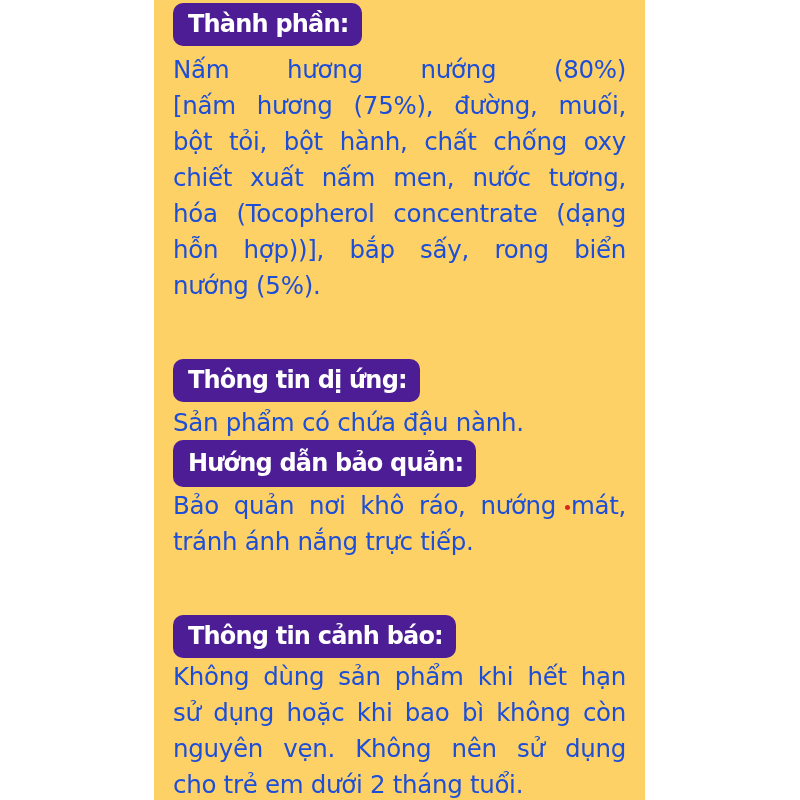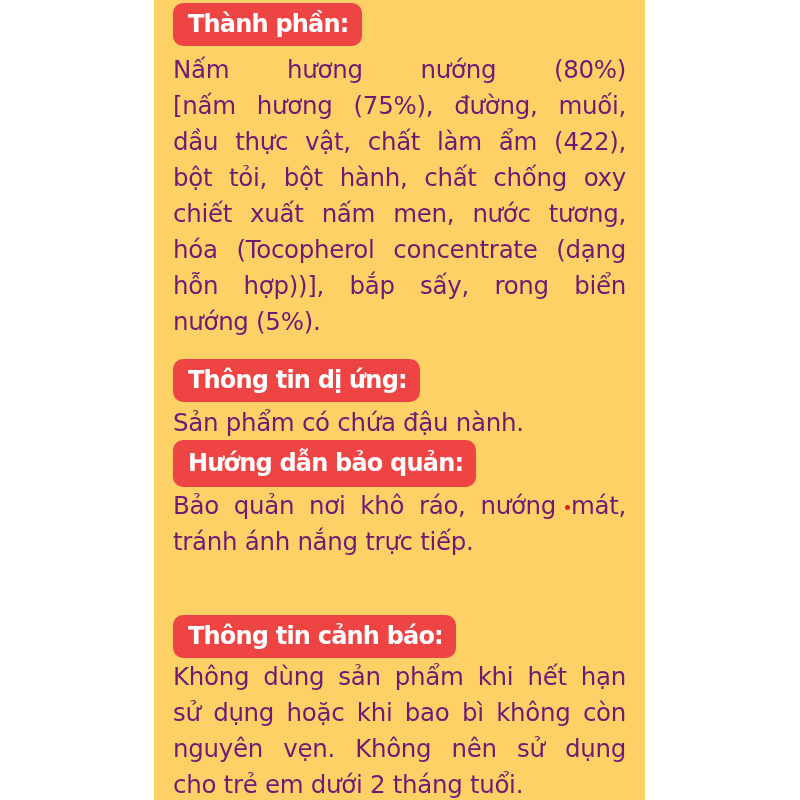--- a/index.html
+++ b/index.html
@@ -19,37 +19,37 @@
       background: #FDD166;
       overflow: hidden;
     }
     .section {
       position: absolute;
       left: 19px;
       width: 453px;
     }
     .pill {
       display: inline-block;
-      background: #ef4444;
+      background: #4c1d95;
       color: #ffffff;
       font-family: "DejaVu Sans", sans-serif;
       font-weight: bold;
       font-size: 24px;
       line-height: 43px;
       height: 43px;
       padding: 0 13px 0 15px;
       border-radius: 10px;
       letter-spacing: -0.8px;
       white-space: nowrap;
     }
     .body-text {
       font-family: "DejaVu Sans", sans-serif;
       font-size: 24.5px;
       line-height: 36px;
-      color: #701a75;
+      color: #1d4ed8;
       text-align: justify;
       text-align-last: left;
       letter-spacing: -0.3px;
       margin: 0;
     }
     .body-line {
       display: block;
       text-align: justify;
       text-align-last: justify;
       white-space: nowrap;
@@ -71,21 +71,20 @@
 </head>
 <body>
 
 <div class="panel">
 
   <div class="section" style="top:3px;">
     <div class="pill">Thành phần:</div>
     <div class="body-text" style="margin-top:6px;">
       <span class="body-line">Nấm hương nướng (80%)</span>
       <span class="body-line">[nấm hương (75%), đường, muối,</span>
-      <span class="body-line">dầu thực vật, chất làm ẩm (422),</span>
       <span class="body-line">bột tỏi, bột hành, chất chống oxy</span>
       <span class="body-line">chiết xuất nấm men, nước tương,</span>
       <span class="body-line">hóa (Tocopherol concentrate (dạng</span>
       <span class="body-line">hỗn hợp))], bắp sấy, rong biển</span>
       <span class="body-line last">nướng (5%).</span>
     </div>
   </div>
 
   <div class="section" style="top:359px;">
     <div class="pill">Thông tin dị ứng:</div>

